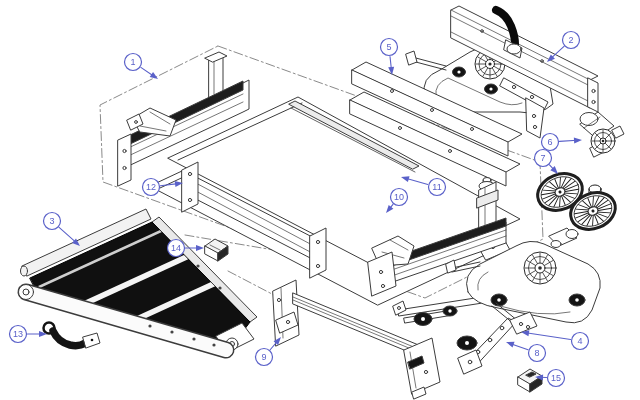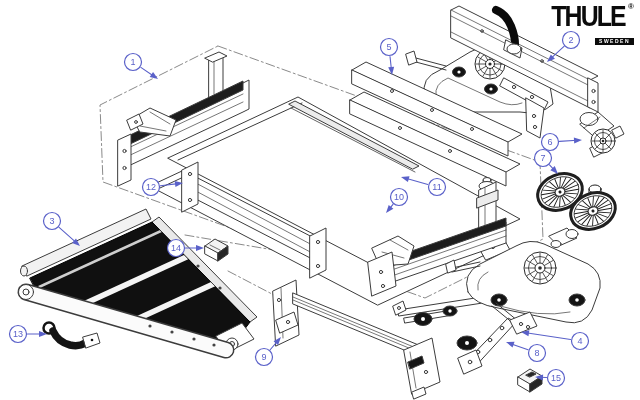--- a/index.html
+++ b/index.html
@@ -460,22 +460,14 @@
         <g>
           <line x1="546.5107526916179" y1="377.5481310805532" x2="539.9943406886222" y2="377.23782574707724" stroke="#5a61c9" stroke-width="1.1"></line>
           <polygon points="535,377 543.133640550042,374.38391678215027 542.8482496535491,380.3771256084969" fill="#5a61c9"></polygon>
           <circle cx="556" cy="378" r="8.5" fill="#ffffff" stroke="#5a61c9" stroke-width="1.2"></circle>
           <text x="556" y="381.2" text-anchor="middle" font-size="9" fill="#5a61c9" stroke="none">15</text>
         </g>
       </g>
 </svg>
 
 
-<div class="logo">
-  <div>
-    <span class="brand">THULE</span><span class="reg">®</span>
-  </div>
-  <div>
-    <span class="tag">SWEDEN</span>
-  </div>
+
 </div>
 
-</div>
-
 </body></html>

